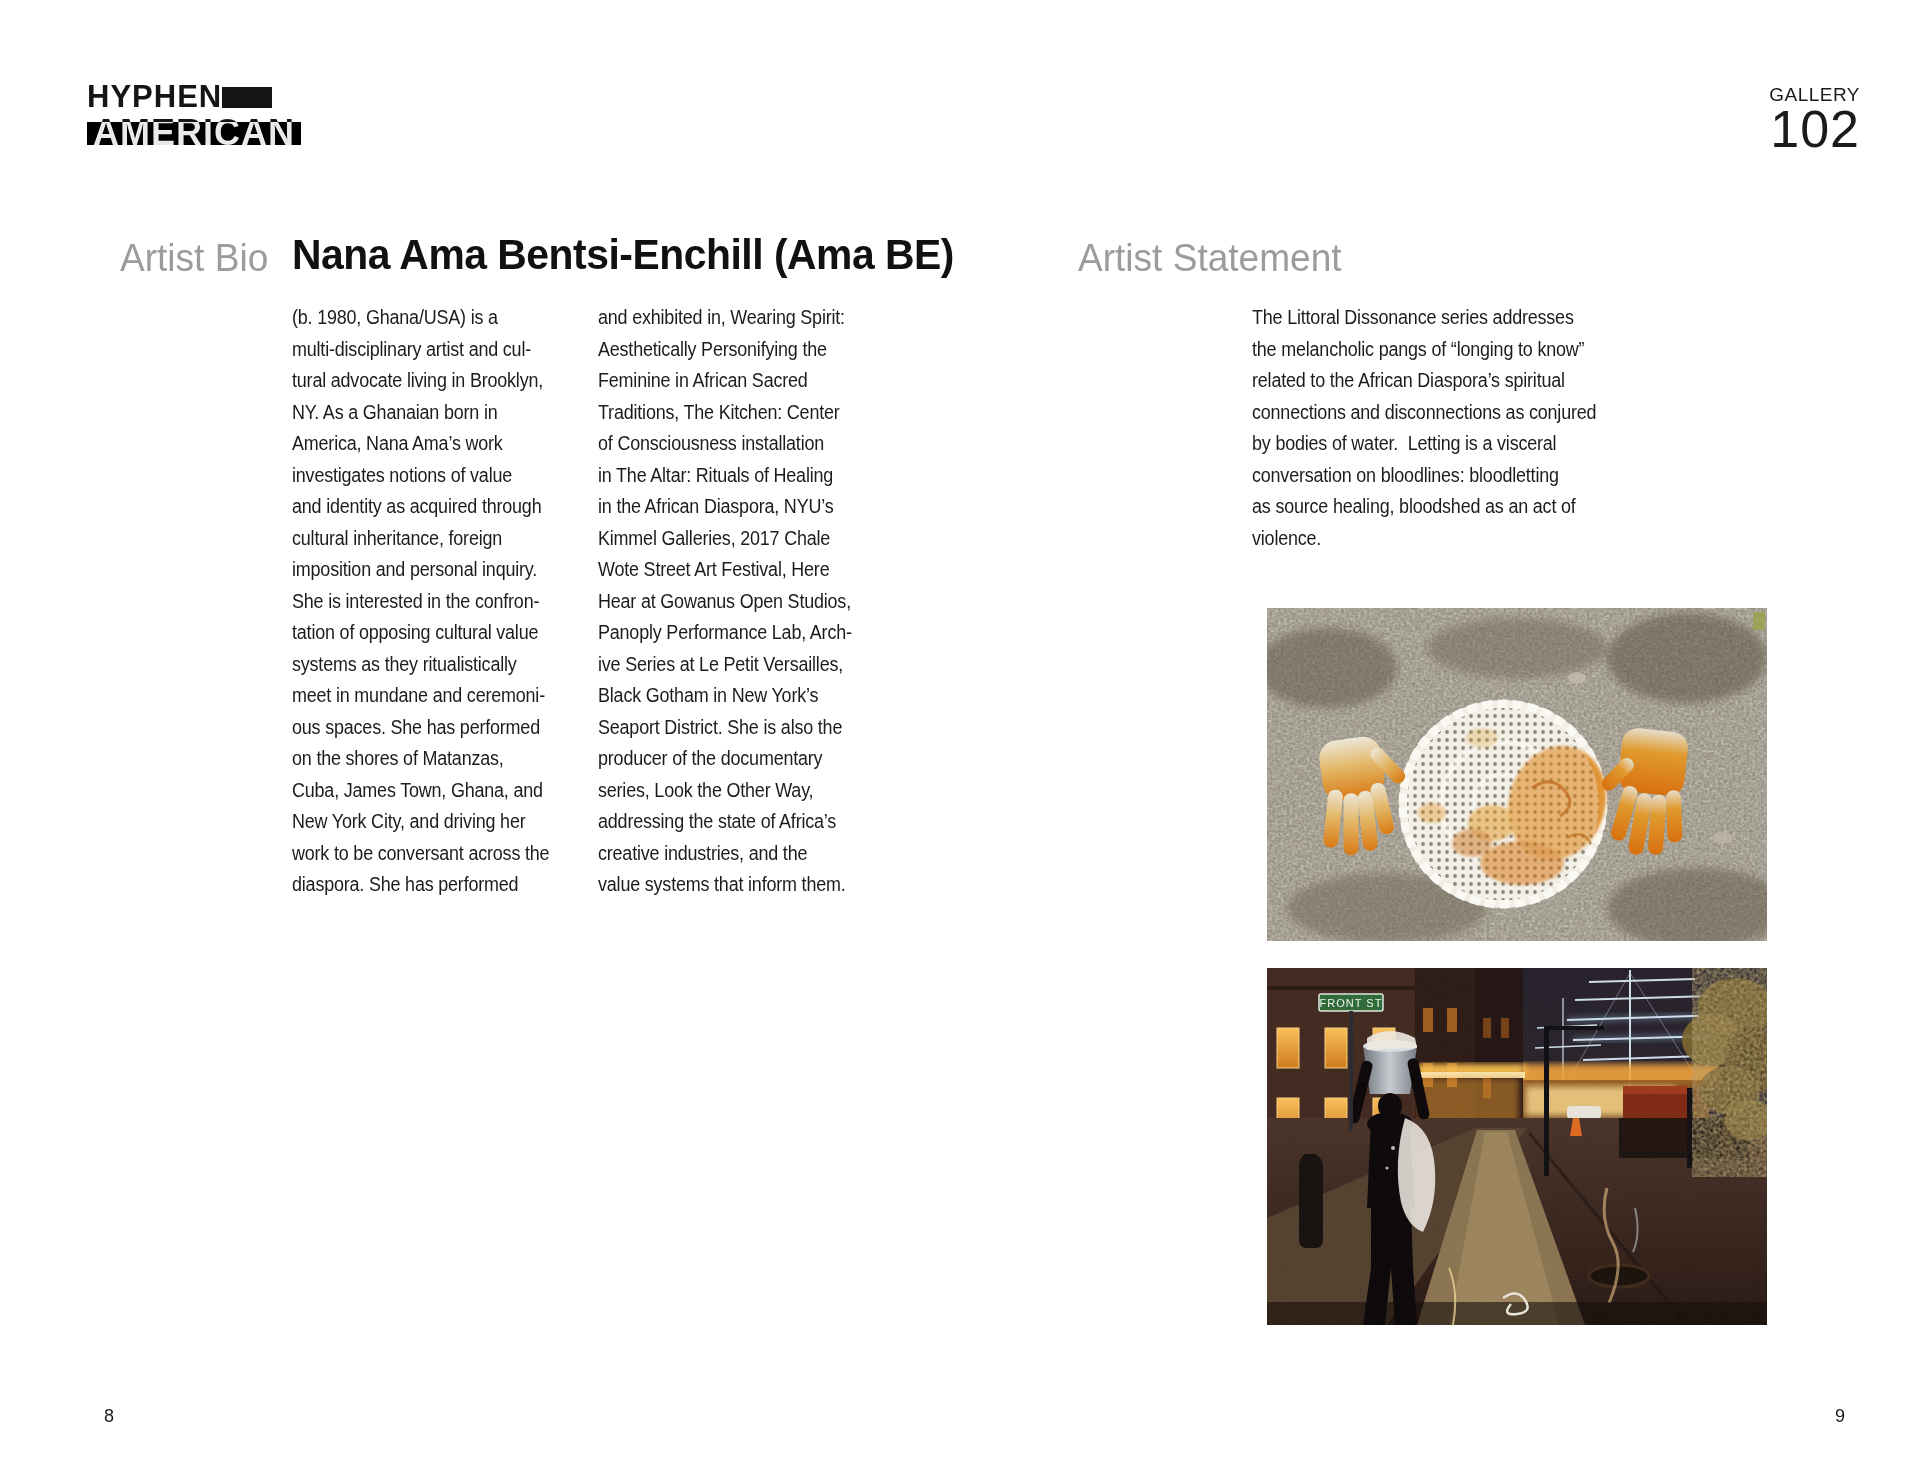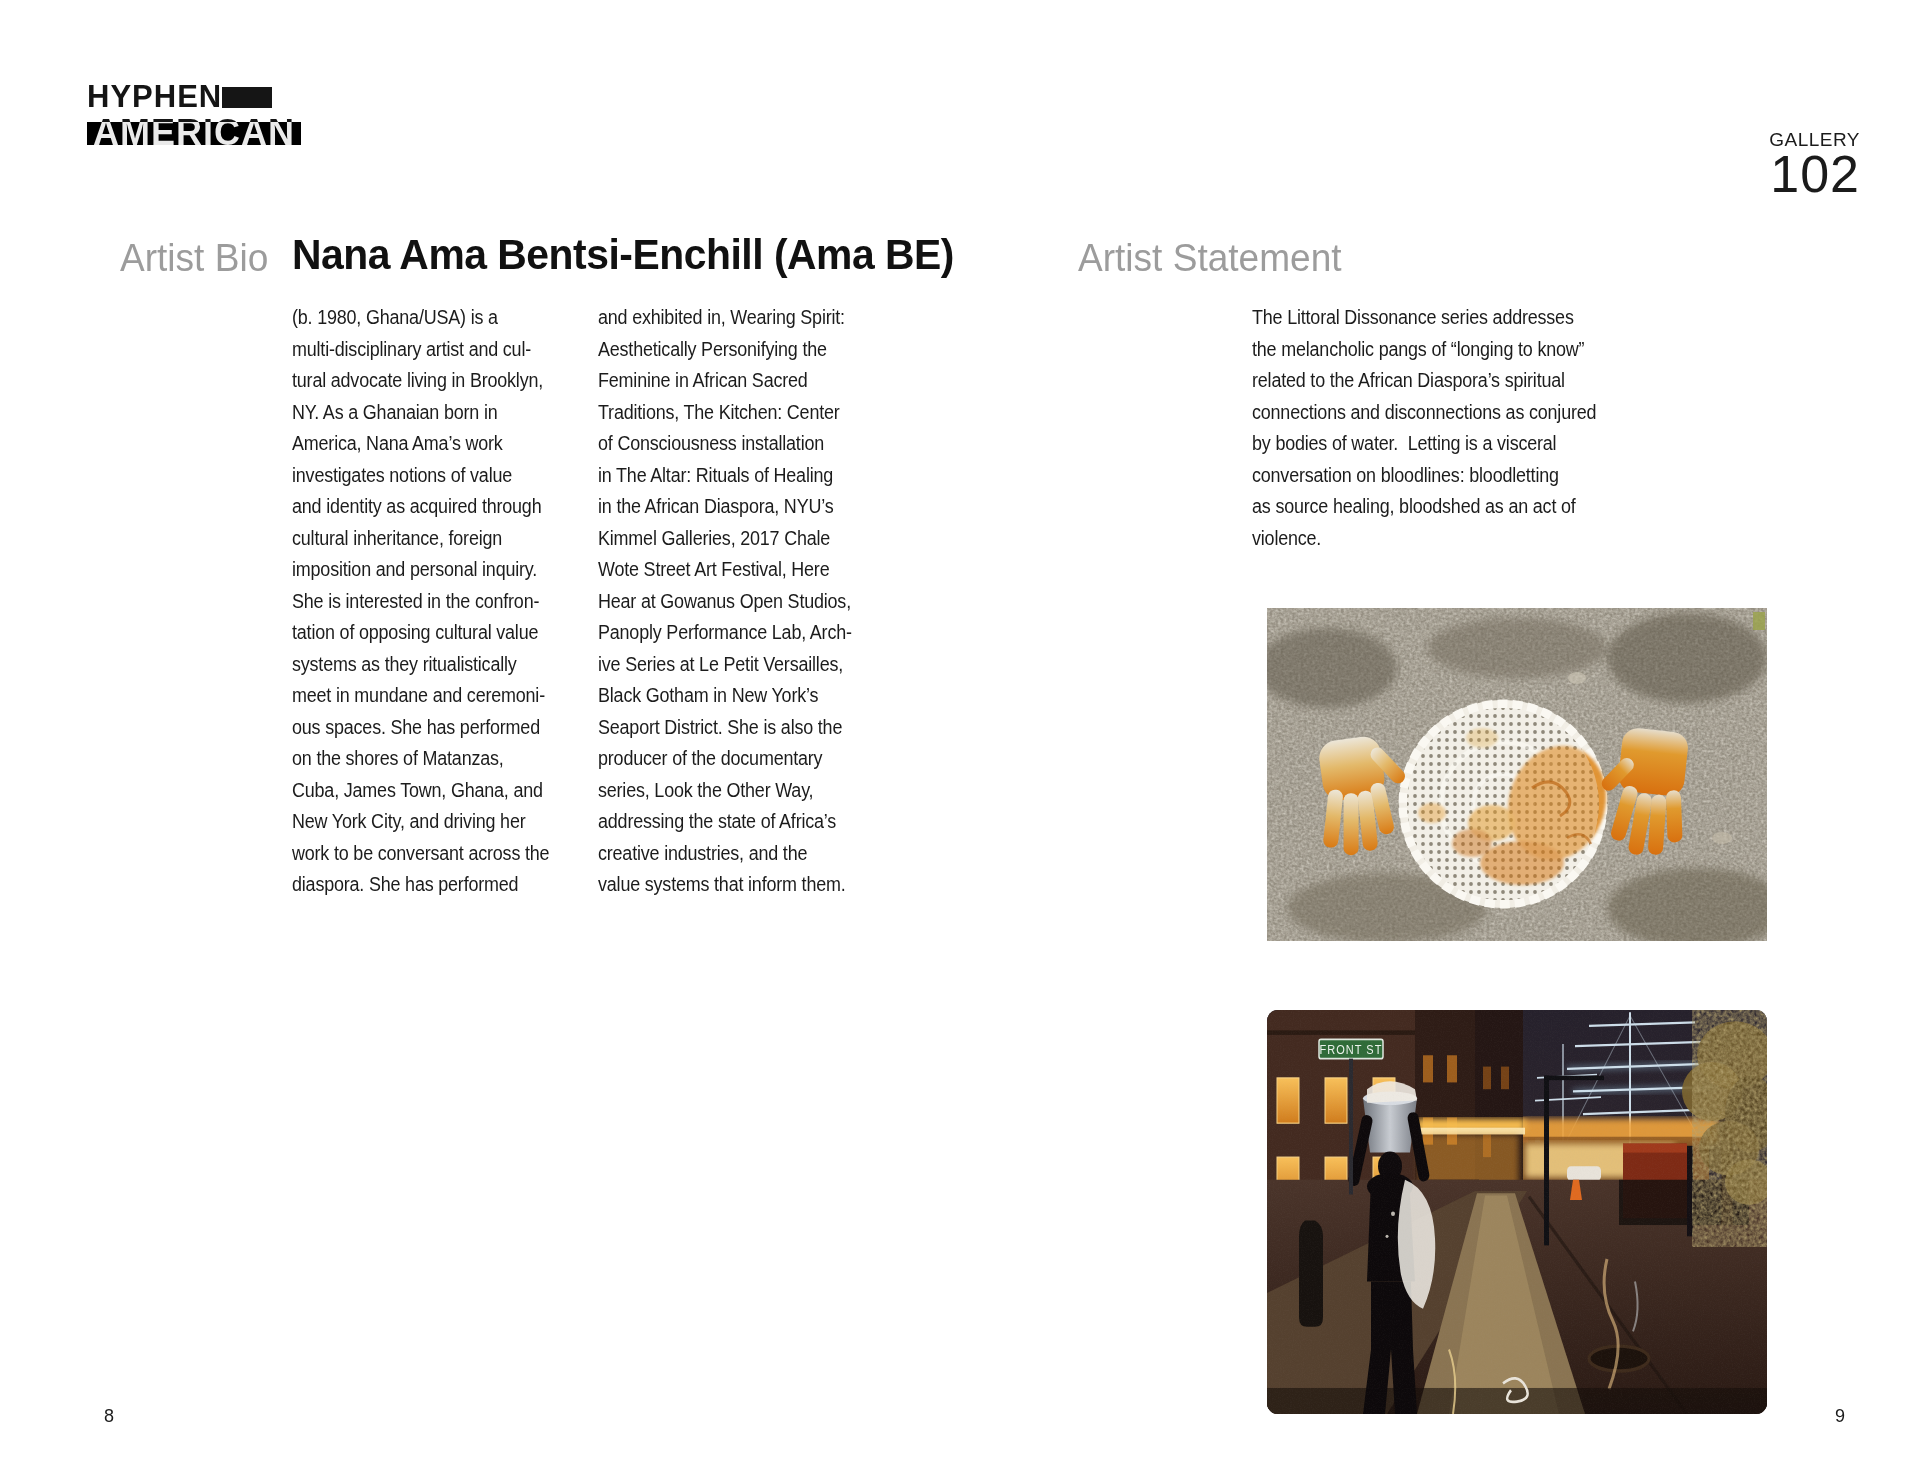--- a/index.html
+++ b/index.html
@@ -13,21 +13,21 @@
   .logo { position:absolute; left:87px; top:80px; }
   .logo-top { display:flex; align-items:center; font-size:31px; font-weight:700;
               letter-spacing:1px; line-height:34px; color:#151515; }
   .logo-hyphen-block { width:50px; height:21px; background:#151515; margin-top:1px; }
   .logo-bottom { position:relative; display:inline-block; font-size:36px; font-weight:700;
                  letter-spacing:1px; line-height:36px; color:#151515; padding:0 6px; margin-top:1px; }
   .logo-bottom::after { content:""; position:absolute; left:0; right:0; top:7px; bottom:6px;
                         background:#ffffff; mix-blend-mode:difference; pointer-events:none; }
 
   .gallery { position:absolute; top:84px; right:60px; text-align:right; color:#1b1b1b; }
-  .gallery-label  { font-size:19px; letter-spacing:0.5px; line-height:21px;margin-top:45px; }
+  .gallery-label  { font-size:19px; letter-spacing:0.5px; line-height:21px; }
   .gallery-number { font-size:52px; line-height:47px; font-weight:400; letter-spacing:1px; margin-top:1px; }
 
   
   .section-label { position:absolute; top:234px; font-size:39px; line-height:48px; font-weight:400;
                    color:#9c9c9c; transform:scaleX(0.95); transform-origin:0 0; white-space:pre; }
   #label-bio { left:120px; }
   #label-statement { left:1078px; }
   .artist-name { position:absolute; left:292px; top:230px; font-size:43px; line-height:48px;
                  font-weight:700; letter-spacing:-0.5px; color:#111111;
                  transform:scaleX(0.95); transform-origin:0 0; white-space:pre; }
@@ -35,21 +35,21 @@
   
   .body-col { position:absolute; font-size:19.5px; line-height:31.5px; letter-spacing:-0.2px;
               color:#1c1c1c; white-space:pre; transform:scaleX(0.92); transform-origin:0 0; }
   #bio-col1 { left:292px; top:302px; }
   #bio-col2 { left:598px; top:302px; }
   #statement { left:1252px; top:302px; }
 
   
   .photo { position:absolute; left:1267px; width:500px; overflow:hidden; background:#777; }
   #photo-1 { top:608px;  height:333px; }
-  #photo-2 { top:1010px; height:404px;border-radius:11px; }
+  #photo-2 { top:968px; height:357px; }
   .photo svg { display:block; width:100%; height:100%; }
 
   
   .pagenum { position:absolute; font-size:18px; line-height:20px; color:#1b1b1b; }
   #page-left-num  { left:104px; top:1406px; }
   #page-right-num { right:75px; top:1406px; }
 </style>
 </head>
 <body>
 

